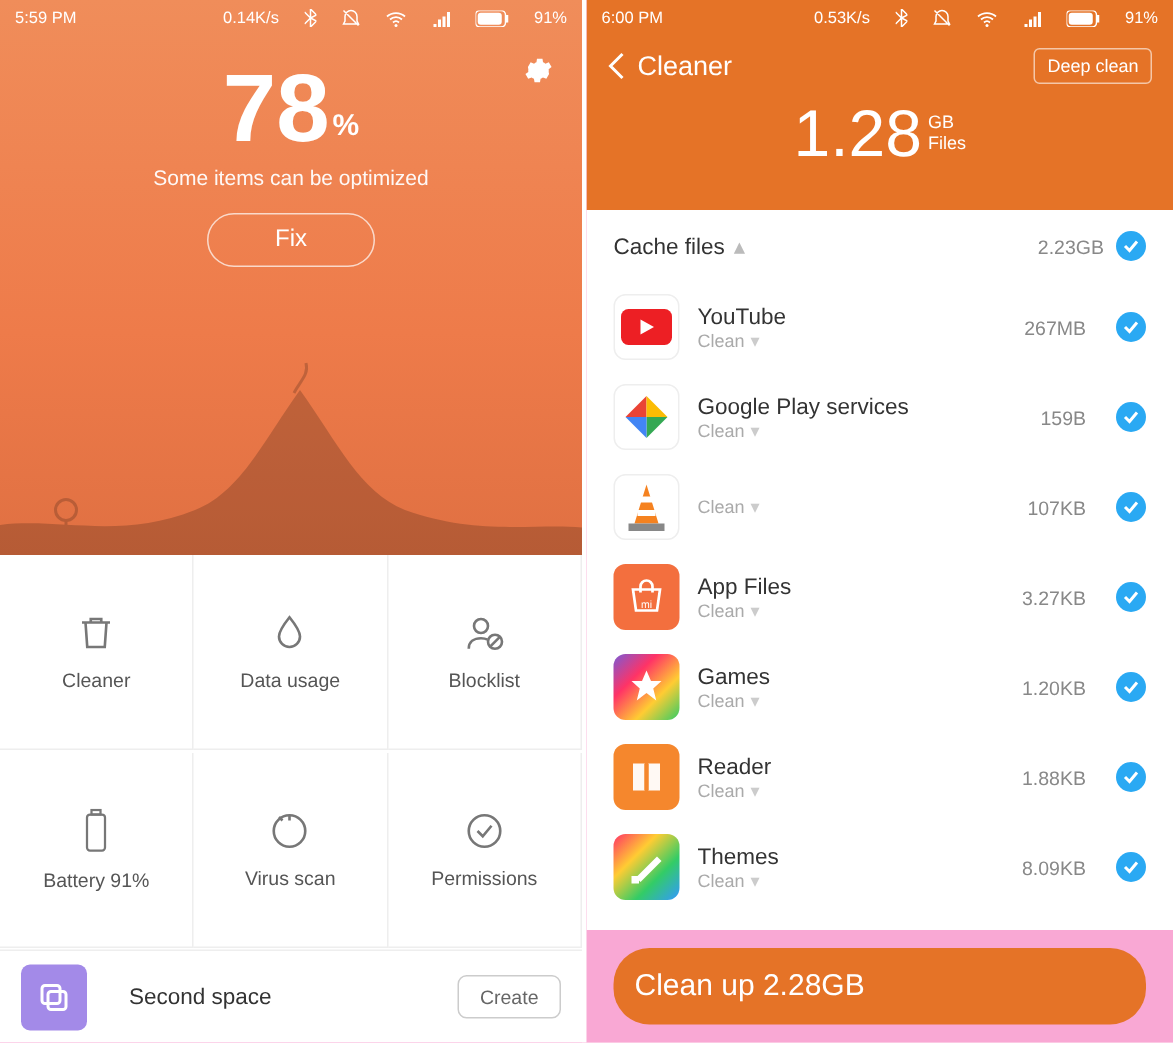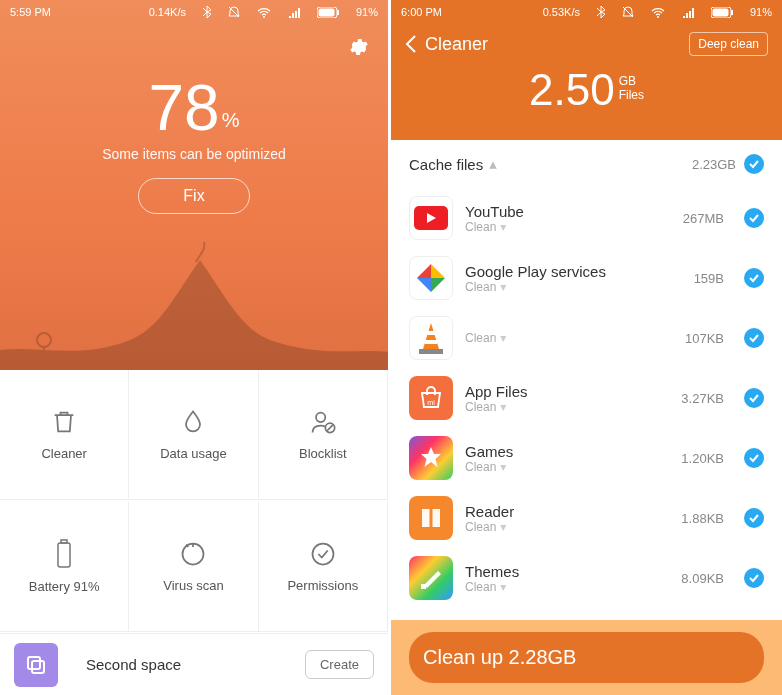--- a/index.html
+++ b/index.html
@@ -6,35 +6,35 @@
 body{width:782px;height:695px;display:flex;background:#fff}
 .screen{width:391px;height:695px;display:flex;flex-direction:column;position:relative;overflow:hidden}
 .statusbar{height:24px;display:flex;align-items:center;justify-content:space-between;padding:0 10px;font-size:11px;color:#fff}
 .sb-right{display:flex;align-items:flex-end;gap:17px}
 
 
 .s1{border-right:3px solid #fff}
 .hero{background:linear-gradient(#f08d5a,#ee7b4a 60%,#e07042);height:370px;position:relative;color:#fff;display:flex;flex-direction:column;align-items:center}
 .hero .statusbar{width:100%}
 .gear{position:absolute;right:18px;top:36px}
-.score{font-size:64px;font-weight:400;margin-top:52px;line-height:1;display:flex;align-items:flex-end}
+.score{font-size:64px;font-weight:700;margin-top:16px;line-height:1;display:flex;align-items:flex-end}
 .score .pct{font-size:20px;margin-bottom:10px;margin-left:2px}
 .subtitle{font-size:14px;margin-top:6px;opacity:.95}
 .fix-btn{margin-top:16px;border:1px solid rgba(255,255,255,.7);border-radius:24px;padding:8px 44px;font-size:16px;color:#fff}
 .volcano{position:absolute;bottom:0;left:0;right:0;height:130px;opacity:.18;pointer-events:none}
 .grid{display:grid;grid-template-columns:1fr 1fr 1fr;background:#fff;flex:1}
 .cell{border-right:1px solid #eee;border-bottom:1px solid #eee;display:flex;flex-direction:column;align-items:center;justify-content:center;gap:10px;font-size:13px;color:#555;height:130px}
 .cell svg{stroke:#777;fill:none}
 .second-space{height:62px;border-top:1px solid #eee;display:flex;align-items:center;padding:10px 14px;gap:28px}
 .ss-icon{width:44px;height:44px;background:#a38ae8;border-radius:6px;display:flex;align-items:center;justify-content:center}
 .ss-text{flex:1;font-size:15px;color:#333}
 .ss-btn{border:1px solid #ccc;border-radius:6px;padding:6px 14px;font-size:13px;color:#666}
 
 
-.s2{background:#fdba74}
+.s2{background:#f9a8d4}
 .hdr{background:#e57327;color:#fff;height:140px;display:flex;flex-direction:column}
 .hdr .statusbar{width:100%}
 .nav{display:flex;align-items:center;padding:8px 14px}
 .nav .back{margin-right:8px}
 .nav .title{font-size:18px;flex:1}
 .deep{border:1px solid rgba(255,255,255,.6);border-radius:4px;padding:4px 8px;font-size:12px}
 .total{align-self:center;margin-top:4px;display:flex;align-items:flex-start;font-weight:300}
 .total .num{font-size:44px;line-height:1}
 .total .unit{font-size:12px;line-height:1.2;margin-top:6px;margin-left:4px}
 .list{flex:1;overflow:auto;background:#fff}
@@ -194,21 +194,21 @@
       </div>
     </div>
     <div class="nav">
       <svg class="back" width="12" height="20" viewBox="0 0 12 20">
           <path d="M10 2L2 10l8 8" stroke="#fff" stroke-width="2" fill="none"></path>
         </svg>
       <span class="title">Cleaner</span>
       <span class="deep">Deep clean</span>
     </div>
     <div class="total">
-      <span class="num">2.50</span>
+      <span class="num">1.28</span>
       <span class="unit">
         <span>GB</span><br>
         <span>Files</span>
       </span>
     </div>
   </div>
 
   <div class="list">
     <div class="section-hdr">
       <span>Cache files</span>

